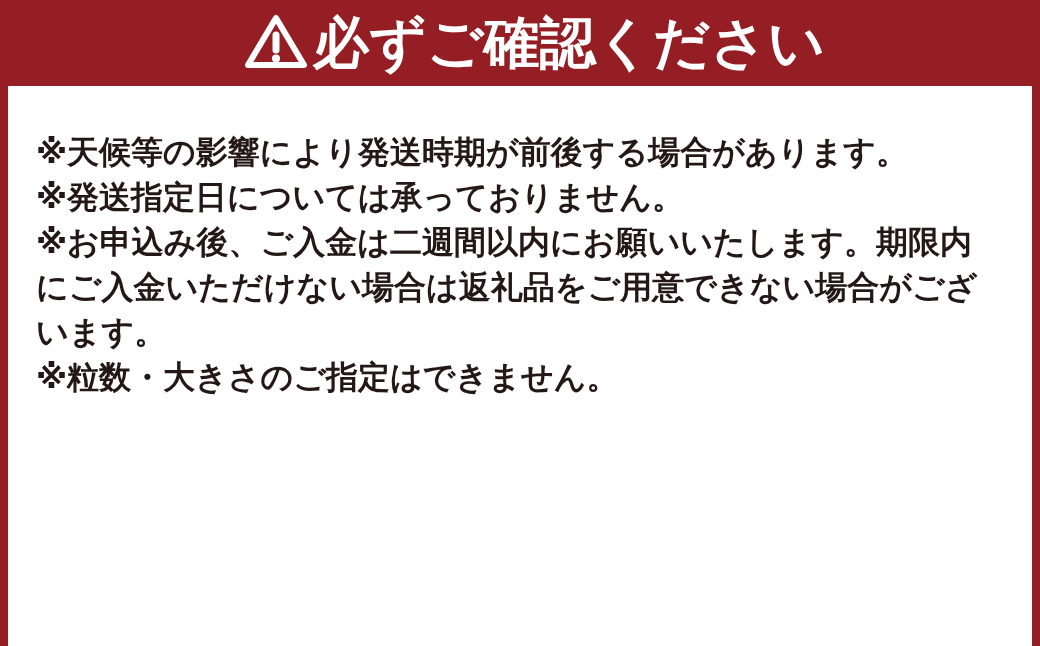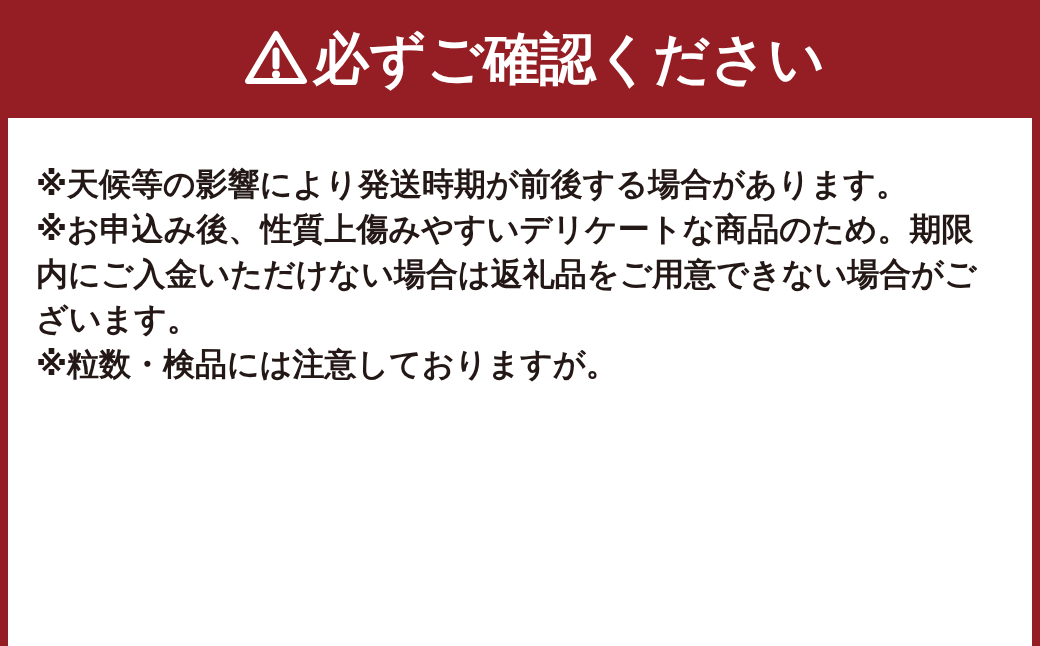--- a/index.html
+++ b/index.html
@@ -12,21 +12,21 @@
     overflow: hidden;
     font-family: "DejaVu Sans", "Liberation Sans", sans-serif;
   }
   .canvas {
     width: 1040px;
     height: 646px;
     background: #941E23;
     position: relative;
   }
   .banner-header {
-    height: 118px;
+    height: 86px;
     display: flex;
     align-items: center;
     justify-content: center;
     gap: 4px;
     padding-left: 28px;
   }
   .warning-icon svg {
     display: block;
   }
   .banner-title {
@@ -69,17 +69,18 @@
         <path d="M33 7 L61 54 L5 54 Z" fill="none" stroke="#FFFFFF" stroke-width="6" stroke-linejoin="round"></path>
         <line x1="33" y1="24" x2="33" y2="39" stroke="#FFFFFF" stroke-width="7" stroke-linecap="round"></line>
         <circle cx="33" cy="47.5" r="4" fill="#FFFFFF"></circle>
       </svg>
     </span>
     <h1 class="banner-title">必ずご確認ください</h1>
   </div>
 
   <div class="notice-panel">
     <p class="notice-item">※天候等の影響により発送時期が前後する場合があります。</p>
-    <p class="notice-item">※お申込み後、性質上傷みやすいデリケートな商品のため。期限内にご入金いただけない場合は返礼品をご用意できない場合がございます。</p>
-    <p class="notice-item">※粒数・検品には注意しておりますが。</p>
+    <p class="notice-item">※発送指定日については承っておりません。</p>
+    <p class="notice-item">※お申込み後、ご入金は二週間以内にお願いいたします。期限内にご入金いただけない場合は返礼品をご用意できない場合がございます。</p>
+    <p class="notice-item">※粒数・大きさのご指定はできません。</p>
   </div>
 
 </div>
 
 </body></html>

